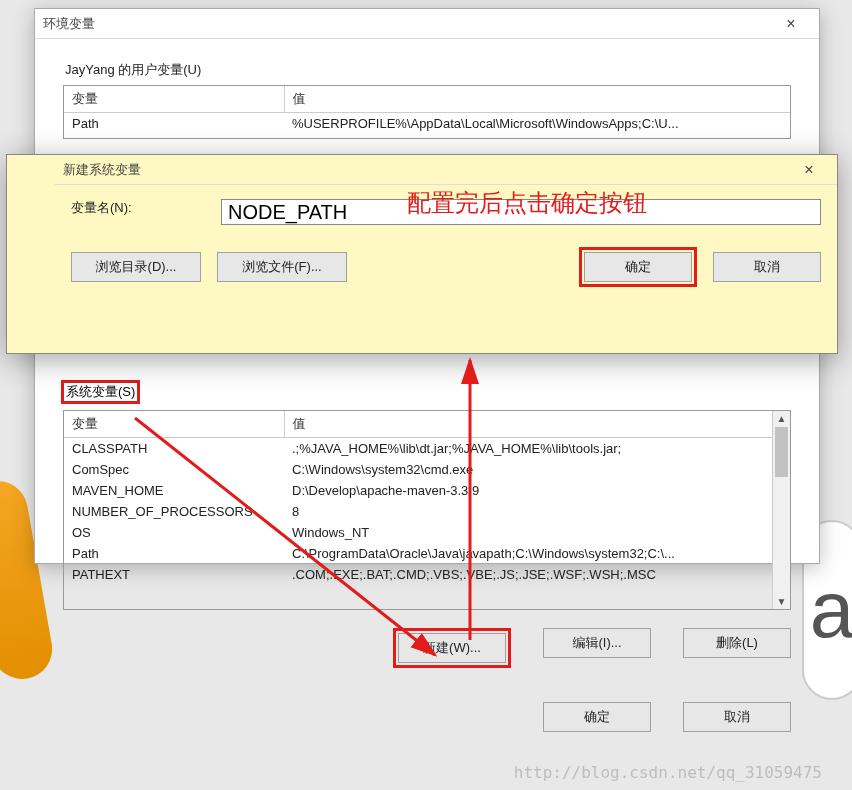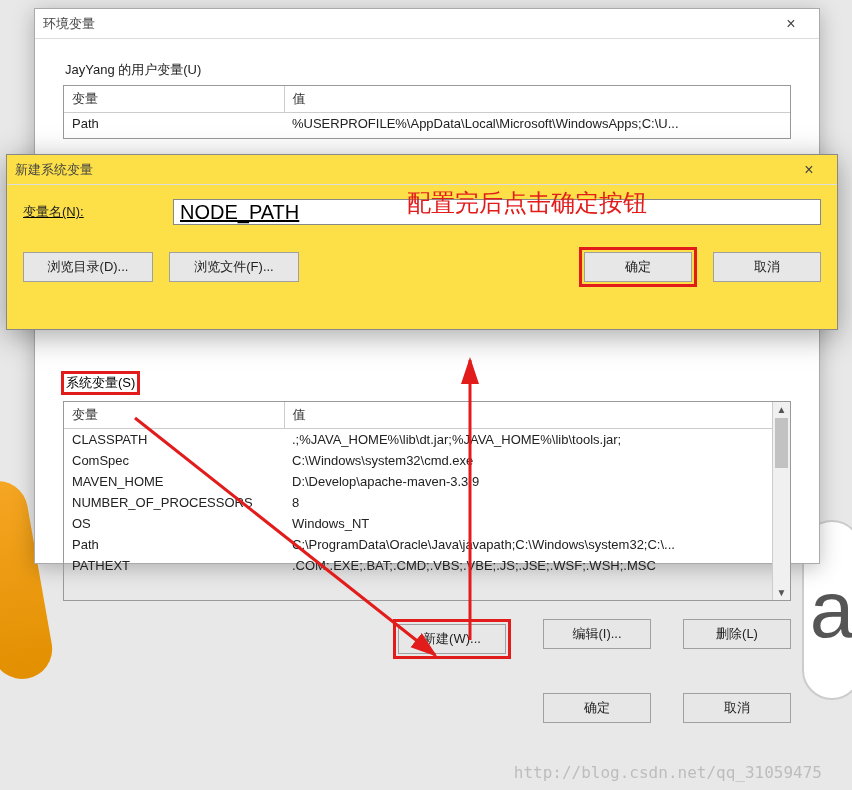--- a/index.html
+++ b/index.html
@@ -23,22 +23,22 @@
   .sys-table-scroll { flex:1; overflow:hidden; position:relative;}
   .scrollbar-fake { width:18px; background:#f0f0f0; border-left:1px solid #ccc; position:relative;}
   .scrollbar-fake .thumb{ position:absolute; top:16px; left:2px; right:2px; height:50px; background:#c2c2c2;}
   .scrollbar-fake .arrow{ position:absolute; left:0; right:0; text-align:center; color:#555; font-size:10px;}
   .btn-row { display:flex; justify-content:flex-end; gap:32px; margin:18px 28px 0 0;}
   .btn { min-width:108px; height:30px; background:#e7e7e7; border:1px solid #a0a0a0; color:#222; display:flex; align-items:center; justify-content:center; cursor:default;}
   .btn.wide{ min-width:130px;}
   .red-box { outline:3px solid #e21b1b; outline-offset:-1px;}
   .red-box-outer { border:3px solid #e21b1b; padding:2px;}
   
-  .dialog-new { position:absolute; left:6px; top:154px; width:832px; height:176px; background:#fde047; border:1px solid #888; box-shadow:0 6px 28px rgba(0,0,0,0.35); z-index:5;}
-  .form-row { display:flex; align-items:center; margin:14px 16px 12px 16px;text-decoration:underline;}
+  .dialog-new { position:absolute; left:6px; top:154px; width:832px; height:200px; background:#fef9c3; border:1px solid #888; box-shadow:0 6px 28px rgba(0,0,0,0.35); z-index:5;padding-left:48px;}
+  .form-row { display:flex; margin:14px 16px 12px 16px;}
   .form-row label { width:150px; color:#222;}
   .form-row input { flex:1; height:26px; border:1px solid #888; padding:2px 6px; font-size:20px;}
   .form-row input.hl{ outline:2px solid #2077d8; outline-offset:-1px;}
   .dlg-btn-row{ display:flex; gap:16px; margin:22px 16px 0 16px; align-items:center;}
   .dlg-btn-row .spacer{ flex:1;}
   .annot-red { color:#e21b1b; font-size:24px; position:absolute; }
   svg.arrow-overlay{ position:absolute; left:0; top:0; width:852px; height:790px; pointer-events:none; z-index:10;}
 </style>
 </head>
 <body>
@@ -66,21 +66,21 @@
         <tr>
           <td>Path</td>
           <td>%USERPROFILE%\AppData\Local\Microsoft\WindowsApps;C:\U...</td>
         </tr>
       </tbody>
     </table>
   </div>
 
   <div style="height:230px"></div>
 
-  <div style="margin:4px 0 8px 28px;">
+  <div style="margin:13px 0 8px 28px;">
     <span class="red-box" style="padding:1px 3px; display:inline-block;">系统变量(S)</span>
   </div>
 
   <div class="sys-table-outer">
     <div class="sys-table-scroll">
       <table class="var-table">
         <thead>
             <tr>
           <th>变量</th>
           <th>值</th>

